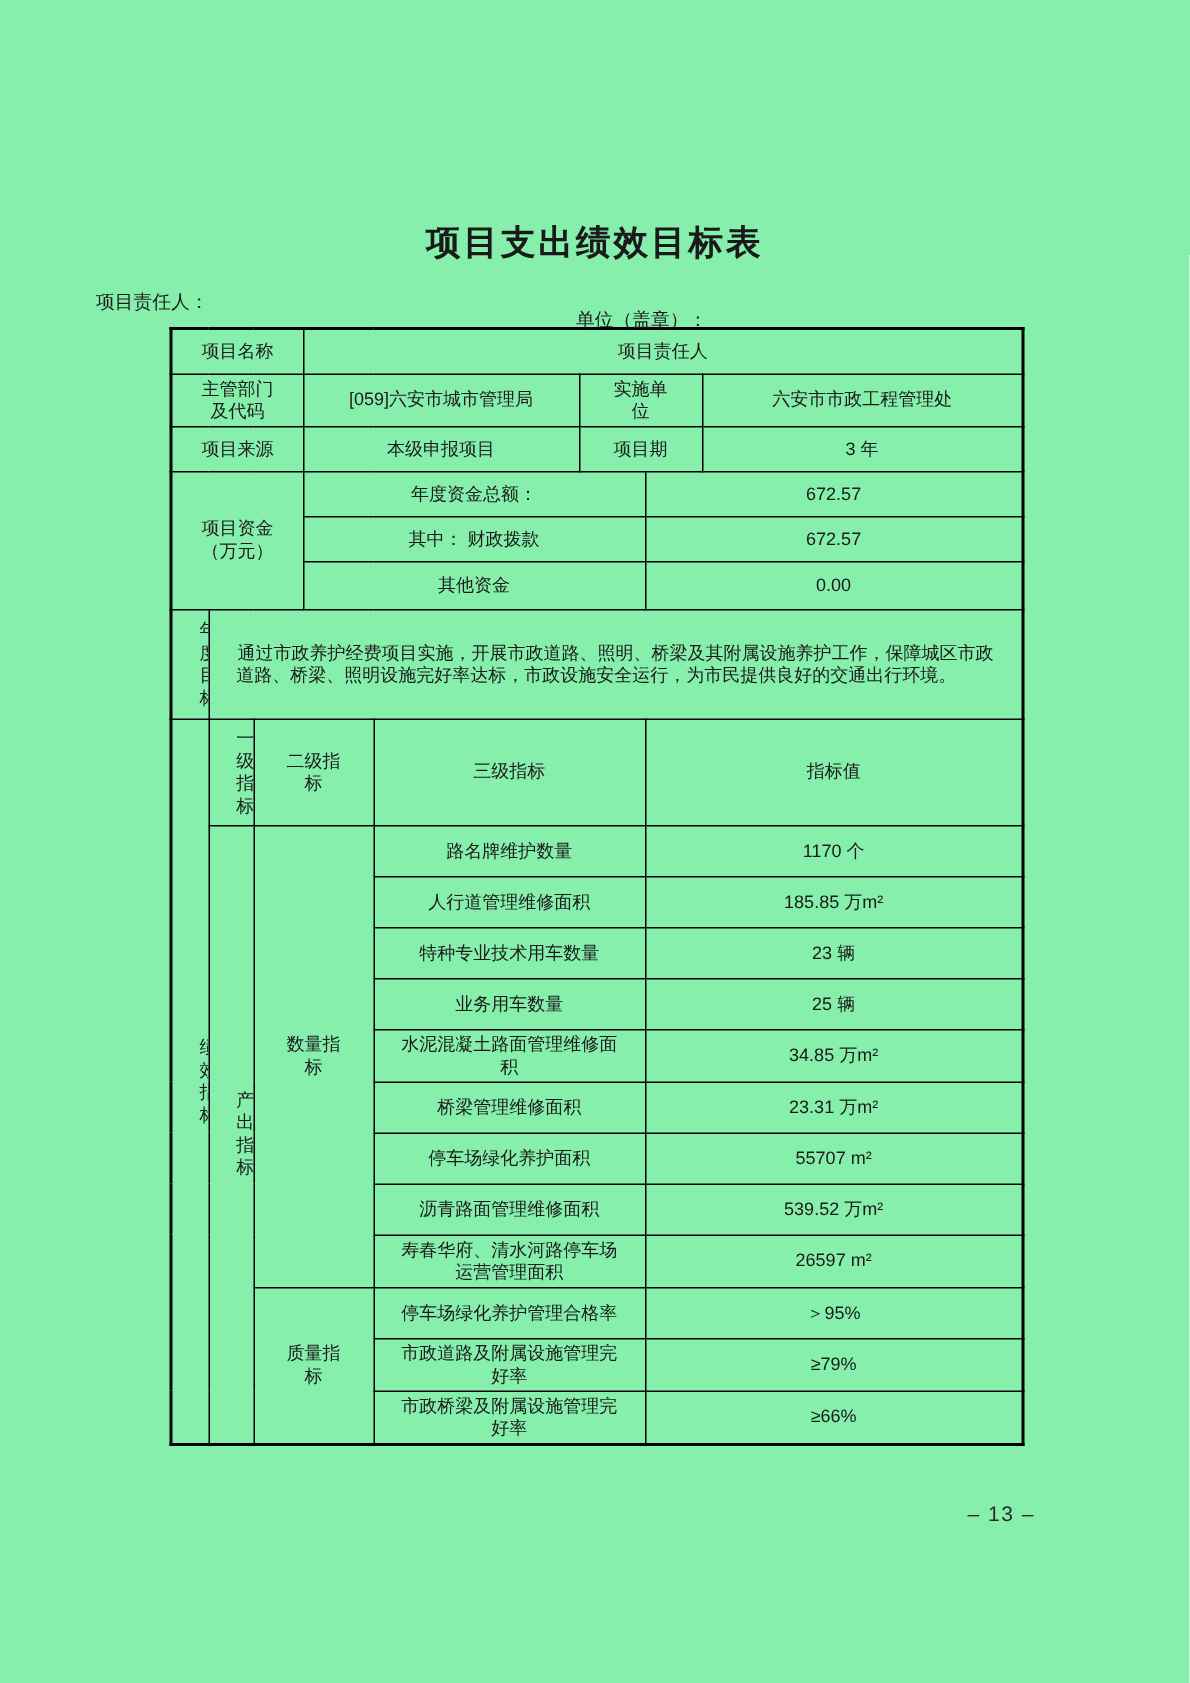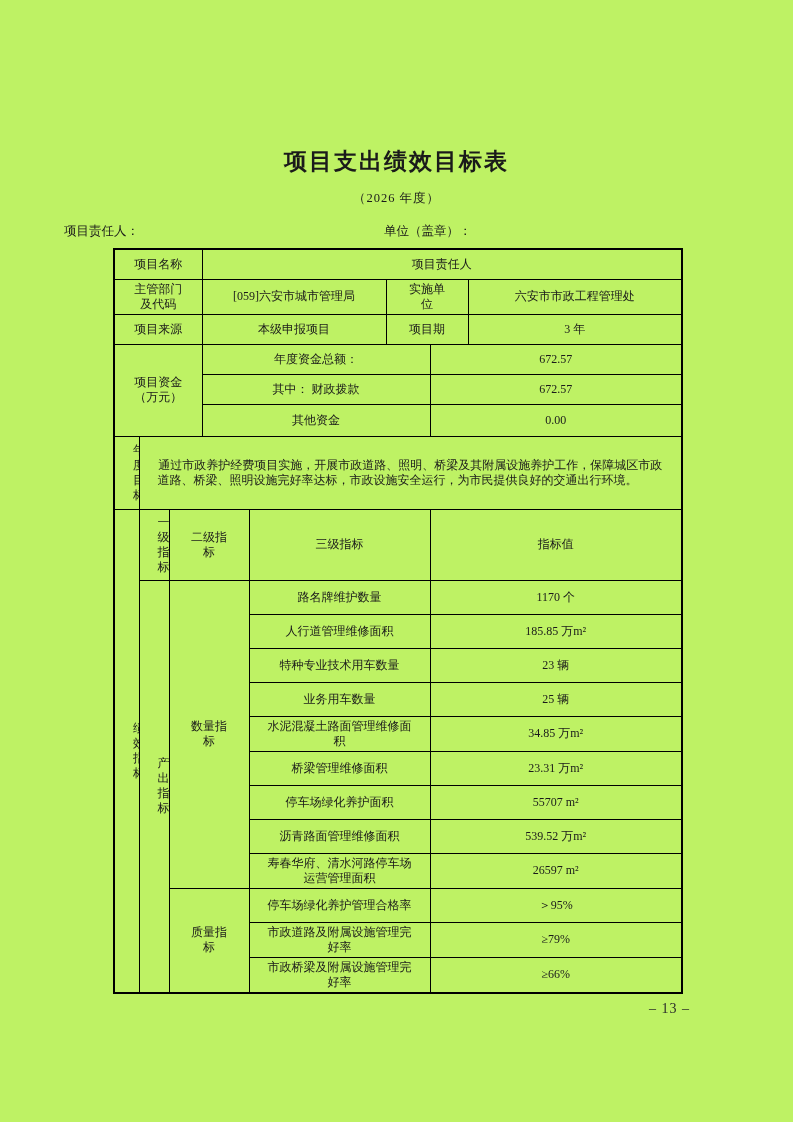--- a/index.html
+++ b/index.html
@@ -1,21 +1,21 @@
 <!DOCTYPE html>
 <html><head>
 <meta charset="utf-8">
 <style>
   html,body{margin:0;padding:0;background:#ffffff;}
   .page{
     position:relative;
     width:793px;height:1122px;
-    background:#bef264;
+    background:#86efac;
     color:#1a1a1a;
-    font-family:Liberation Serif, serif;
+    font-family:Liberation Sans, sans-serif;
     overflow:hidden;
   }
   .doc-title{
     padding-top:146px;
     text-align:center;
     font-size:23px;
     font-weight:bold;
     letter-spacing:2px;
   }
   .doc-subtitle{
@@ -24,21 +24,21 @@
     font-size:12.5px;
     letter-spacing:1px;
   }
   .byline{
     position:relative;
     margin:16px 112px 7px 64px;
     height:18px;
     font-size:12.5px;
   }
   .byline-left{position:absolute;left:0;top:0;}
-  .byline-right{position:absolute;left:320px;top:0;}
+  .byline-right{position:absolute;left:320px;top:12px;}
   table.doc-table{
     margin-left:113px;
     width:568px;
     border-collapse:collapse;
     table-layout:fixed;
     border:2px solid #000;
   }
   table.doc-table td{
     border:1px solid #000;
     font-size:12px;
@@ -75,21 +75,20 @@
     color:#2a2a2a;
     letter-spacing:1px;
   }
 </style>
 </head>
 <body>
 
 <div class="page">
 
   <div class="doc-title">项目支出绩效目标表</div>
-  <div class="doc-subtitle">（2026 年度）</div>
 
   <div class="byline">
     <span class="byline-left">项目责任人：</span>
     <span class="byline-right">单位（盖章）：</span>
   </div>
 
   <table class="doc-table">
     <colgroup>
       <col style="width:25px">
         <col style="width:30px">

